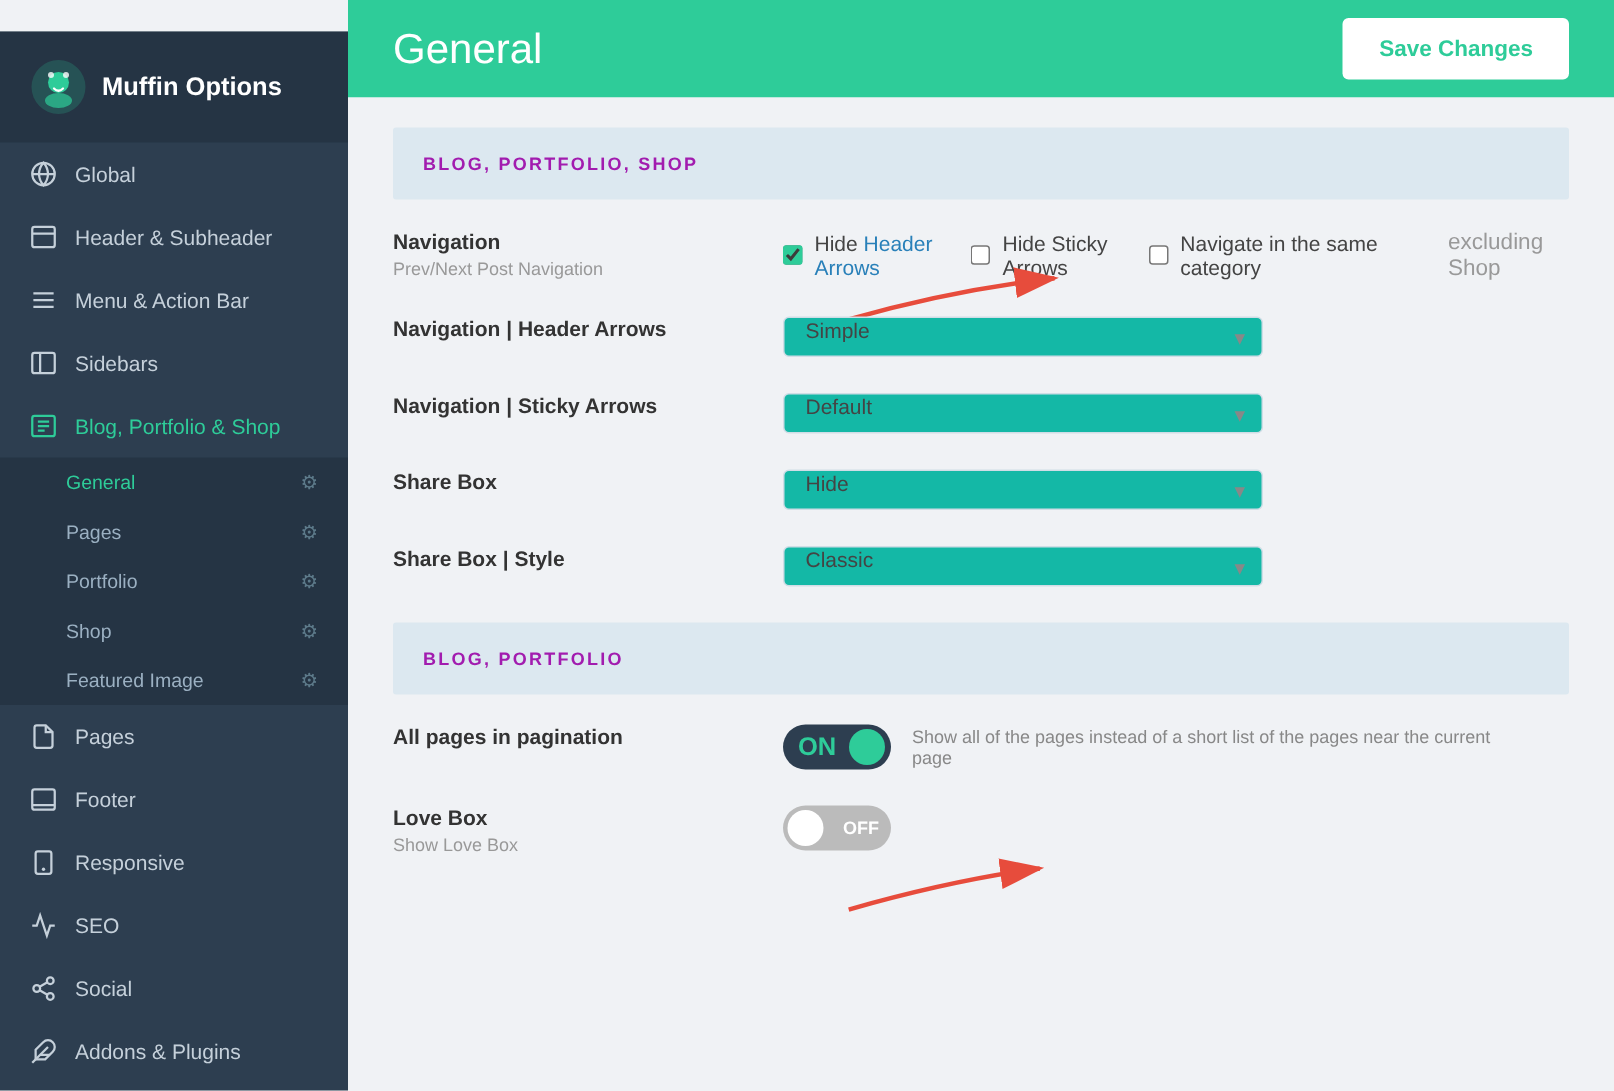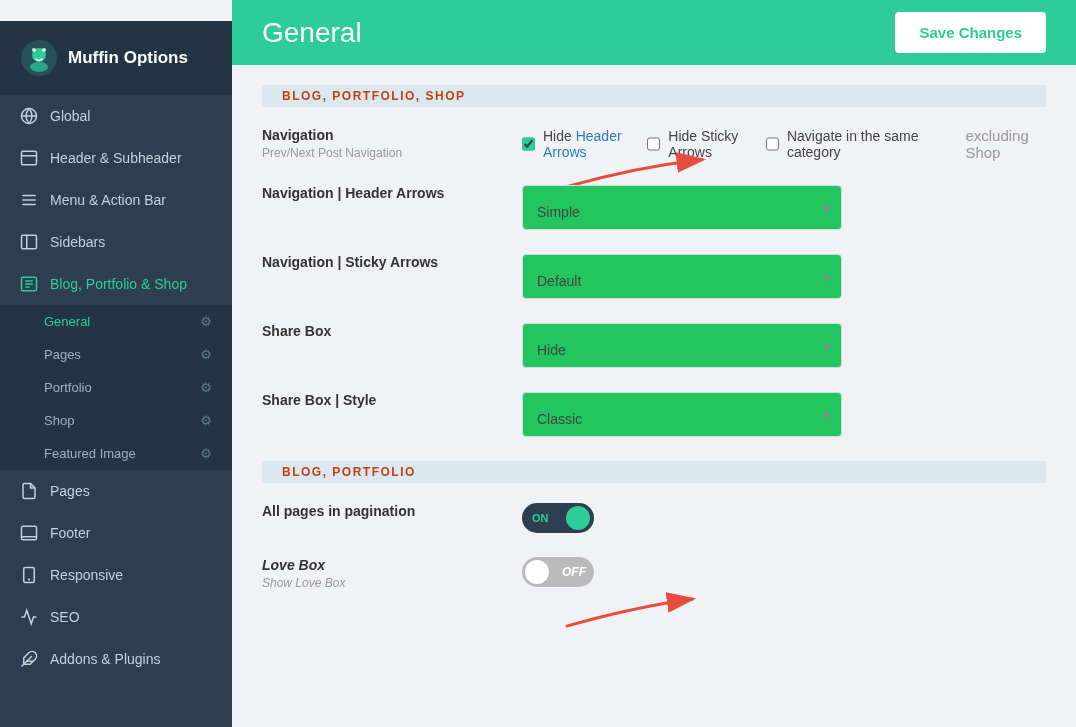--- a/index.html
+++ b/index.html
@@ -93,25 +93,25 @@
 
     .content {
       flex: 1;
       overflow-y: auto;
       padding: 20px 30px;
       background: #f0f2f5;
     }
 
     .section-header {
       background: #dce8f0;
-      color: #c2410c;
+      color: #a21caf;
       font-size: 12px;
       font-weight: 700;
       letter-spacing: 1.5px;
-      padding: 4px 20px;
+      padding: 17px 20px;
       margin-bottom: 20px;
       border-radius: 2px;
     }
 
     .setting-row {
       display: flex;
       align-items: flex-start;
       margin-bottom: 24px;
       gap: 20px;
       margin-top: 17px;
@@ -134,24 +134,24 @@
 
     .checkboxes { display: flex; flex-direction: row; gap: 8px; }
     .checkbox-row { display: flex; align-items: center; gap: 8px; font-size: 14px; color: #444; }
     .checkbox-row input[type=checkbox] { width: 16px; height: 16px; accent-color: #2ecc99; }
     .sub-note { font-size: 15px; color: #999; padding-left: 24px; }
     .checked-blue { color: #2980b9; }
 
     .select-wrap { position: relative; display: inline-block; width: 320px; }
     .select-wrap select {
       width: 100%;
-      padding: 18px 36px 9px 14px;
+      padding: 0 36px 9px 14px;
       border: 1px solid #d0dde6;
       border-radius: 4px;
-      background: #22c55e;
+      background: #14b8a6;
       font-size: 14px;
       color: #444;
       appearance: none;
       cursor: pointer;
     }
     .select-arrow {
       position: absolute;
       right: 12px;
       top: 50%;
       transform: translateY(-50%);
@@ -174,21 +174,21 @@
     .toggle.on { background: #2d3e50; }
     .toggle.off { background: #bbb; }
     .toggle-knob {
       width: 24px;
       height: 24px;
       border-radius: 50%;
       background: #fff;
       position: absolute;
       transition: left 0.2s;
     }
-    .toggle.on .toggle-label { color: #2ecc99; font-weight: 700; font-size: 11px; position: absolute; left: 10px; }
+    .toggle.on .toggle-label { color: #2ecc99; font-weight: 700; font-size: 17px; position: absolute; left: 10px; }
     .toggle.off .toggle-label { color: #fff; font-weight: 700; font-size: 12px; position: absolute; right: 8px; }
     .toggle.on .toggle-knob { left: 44px; background: #2ecc99; }
     .toggle.off .toggle-knob { left: 3px; }
     .toggle-desc { font-size: 12px; color: #888; max-width: 400px; }
   </style>
 </head>
 <body>
 
 <div class="sidebar">
   <div class="sidebar-logo">
@@ -294,20 +294,30 @@
     <span>Responsive</span>
   </div>
 
   <div class="sidebar-item">
     <svg width="18" height="18" viewBox="0 0 24 24" fill="none" stroke="currentColor" stroke-width="2">
         <polyline points="22 12 18 12 15 21 9 3 6 12 2 12"></polyline>
       </svg>
     <span>SEO</span>
   </div>
 
+  <div class="sidebar-item">
+    <svg width="18" height="18" viewBox="0 0 24 24" fill="none" stroke="currentColor" stroke-width="2">
+        <circle cx="18" cy="5" r="3"></circle>
+        <circle cx="6" cy="12" r="3"></circle>
+        <circle cx="18" cy="19" r="3"></circle>
+        <line x1="8.59" y1="13.51" x2="15.42" y2="17.49"></line>
+        <line x1="15.41" y1="6.51" x2="8.59" y2="10.49"></line>
+      </svg>
+    <span>Social</span>
+  </div>
 
   <div class="sidebar-item">
     <svg width="18" height="18" viewBox="0 0 24 24" fill="none" stroke="currentColor" stroke-width="2">
         <path d="M20.24 12.24a6 6 0 0 0-8.49-8.49L5 10.5V19h8.5z"></path>
         <line x1="16" y1="8" x2="2" y2="22"></line>
         <line x1="17.5" y1="15" x2="9" y2="15"></line>
       </svg>
     <span>Addons &amp; Plugins</span>
   </div>
 </div>
@@ -428,24 +438,25 @@
 
     <div class="setting-row">
       <div class="setting-label">
         <div class="setting-label-title">All pages in pagination</div>
       </div>
       <div class="setting-control toggle-wrap">
         <div class="toggle on">
           <span class="toggle-label">ON</span>
           <span class="toggle-knob"></span>
         </div>
-      </div>
-    </div>
-
-    <div style="position:relative;font-style:italic;">
+        <span class="toggle-desc">Show all of the pages instead of a short list of the pages near the current page</span>
+      </div>
+    </div>
+
+    <div style="position:relative;">
       <div class="setting-row">
         <div class="setting-label">
           <div class="setting-label-title">Love Box</div>
           <div class="setting-label-sub">Show Love Box</div>
         </div>
         <div class="setting-control toggle-wrap">
           <div class="toggle off">
             <span class="toggle-knob"></span>
             <span class="toggle-label">OFF</span>
           </div>

